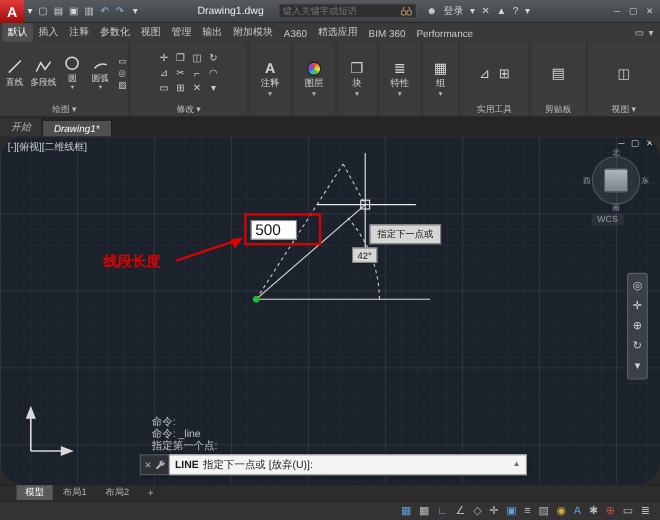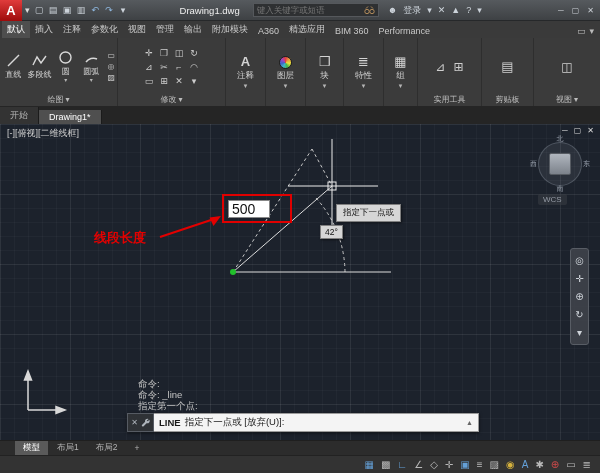--- a/index.html
+++ b/index.html
@@ -31,29 +31,29 @@
 .tinych{font-size:6px;color:#b5b5b5;line-height:5px;}
 .minicol{display:flex;flex-direction:column;gap:2px;font-size:8px;color:#c9c9c9;margin-left:2px;}
 .mgrid{display:grid;grid-template-columns:repeat(4,14px);grid-auto-rows:13px;gap:1px;justify-items:center;align-items:center;font-size:9px;color:#cdcdcd;}
 .cbig{display:flex;flex-direction:column;align-items:center;justify-content:center;flex:1;gap:1px;color:#d4d4d4;}
 .cbig .lab{font-size:8.5px;white-space:nowrap;}
 .cbig .arr{font-size:6px;color:#b5b5b5;}
 .cbig .bicon{font-size:13px;line-height:14px;}
 .wheel{width:13px;height:13px;border-radius:50%;border:1px solid #1e1e1e;background:conic-gradient(#e34040,#e8a23c,#e8e23c,#46b64a,#3fb6c9,#3f63c9,#9a46c9,#e34040);}
 
 .ftabs{height:18px;flex:0 0 18px;background:#252525;display:flex;align-items:flex-end;}
-.ftab{padding:2px 10px;font-size:9px;background:#333;color:#b5b5b5;border-right:1px solid #1b1b1b;}
+.ftab{padding:2px 10px;font-size:9px;background:#333;color:#b5b5b5;border-right:1px solid #1b1b1b;font-style:italic;}
 .ftab.active{background:#4f4f4f;color:#fff;}
 
 .viewport{position:relative;flex:0 0 316px;height:316px;background-color:#1c222c;background-image:
 linear-gradient(rgba(255,255,255,0.055) 1px,transparent 1px),
 linear-gradient(90deg,rgba(255,255,255,0.055) 1px,transparent 1px),
 linear-gradient(rgba(255,255,255,0.028) 1px,transparent 1px),
 linear-gradient(90deg,rgba(255,255,255,0.028) 1px,transparent 1px);
-background-size:70px 70px,70px 70px,14px 14px,14px 14px;overflow:hidden;}
+background-size:70px 70px,70px 70px,14px 14px,14px 14px;overflow:hidden;border-radius:21px;}
 .overlay{position:absolute;left:0;top:0;}
 .corner{position:absolute;left:7px;top:3px;font-size:9px;color:#cfcfcf;}
 .vwin{position:absolute;right:6px;top:2px;display:flex;gap:6px;color:#d8d8d8;font-size:8px;}
 .viewcube{position:absolute;left:531px;top:11px;width:58px;height:58px;font-size:7px;color:#98a0ac;}
 .vring{position:absolute;inset:7px;border-radius:50%;background:rgba(125,132,142,.16);border:1px solid rgba(160,168,178,.3);}
 .vcube{position:absolute;left:50%;top:50%;transform:translate(-50%,-50%);width:22px;height:22px;border-radius:2px;border:1px solid #565b62;background:linear-gradient(#b0b6be,#7c828b);}
 .vn{position:absolute;left:50%;transform:translateX(-50%);top:-1px;}
 .vs{position:absolute;left:50%;transform:translateX(-50%);bottom:-1px;}
 .vw{position:absolute;top:50%;transform:translateY(-50%);left:-1px;}
 .ve{position:absolute;top:50%;transform:translateY(-50%);right:-1px;}

